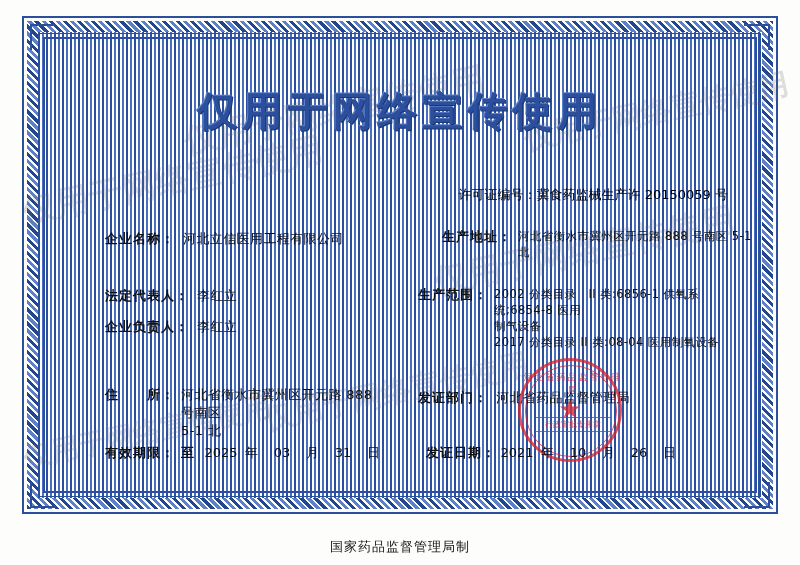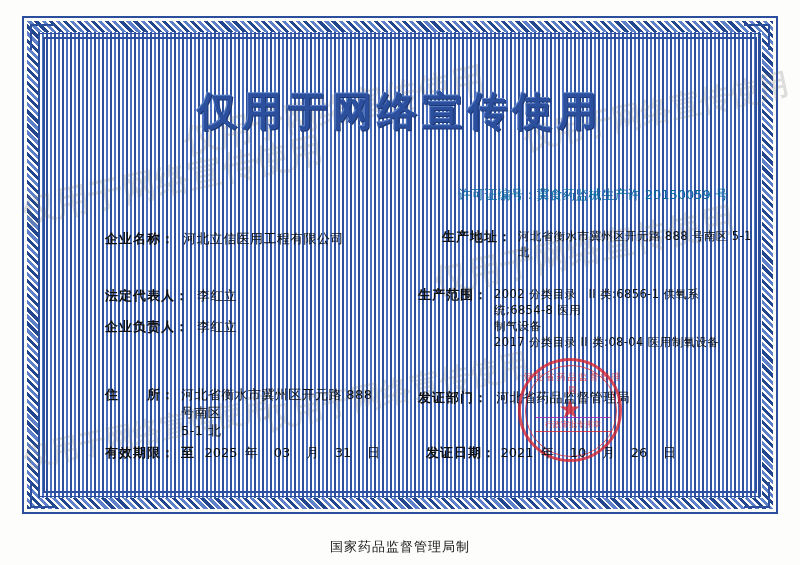--- a/index.html
+++ b/index.html
@@ -104,21 +104,21 @@
        1px 1px 0 #1d3875,
       -1px -1px 0 #5d80c9;
   }
 
   
   .lic-no {
     position: absolute;
     right: 72px;
     top: 186px;
     font-size: 13px;
-    color: #0369a1;
+    color: #000000;
     font-family: "DejaVu Sans", sans-serif;
     white-space: nowrap;
   }
 
   .field {
     position: absolute;
     font-size: 13px;
     color: #111;
     font-family: "DejaVu Sans", sans-serif;
   }

